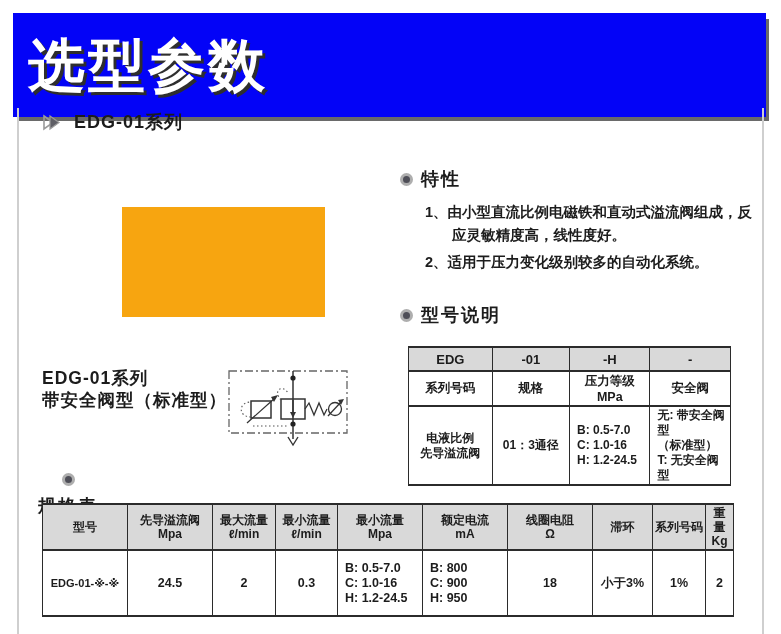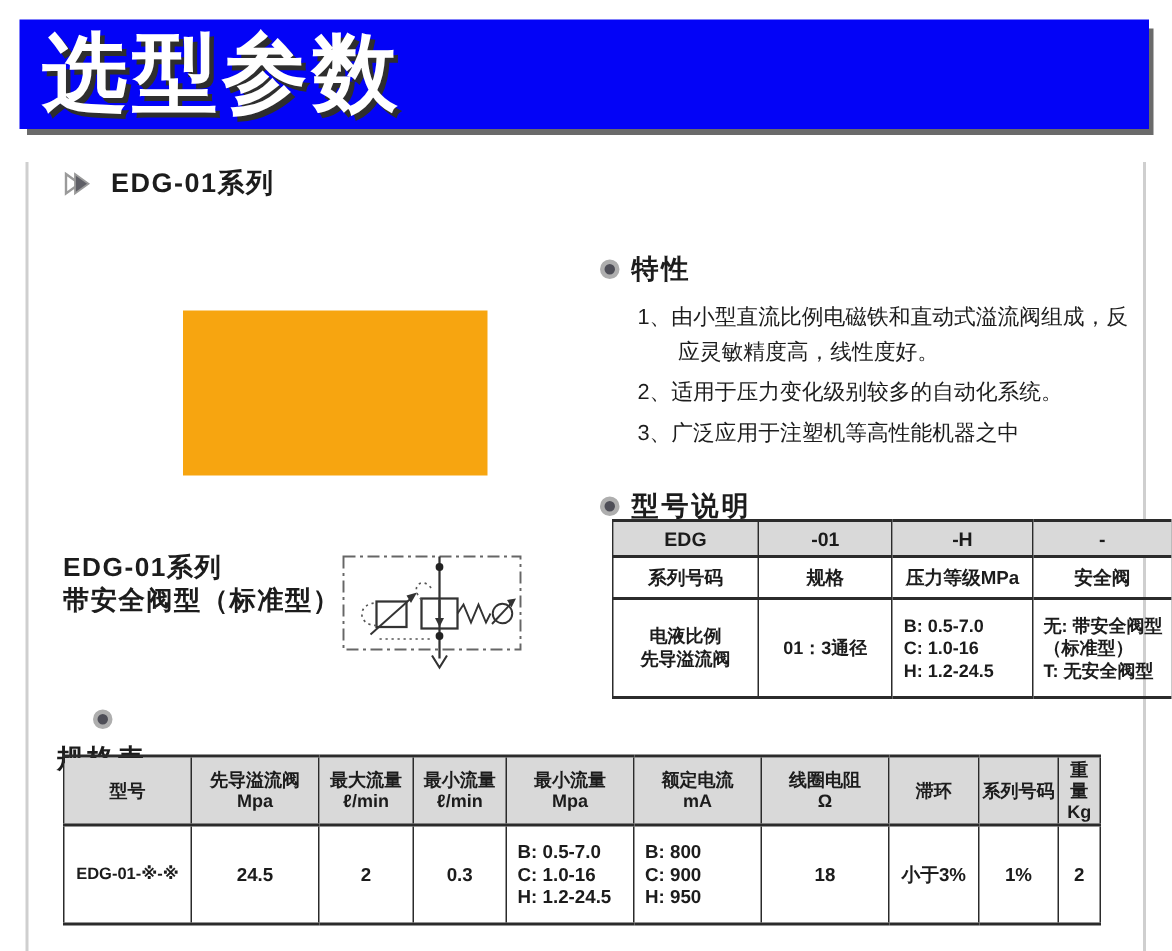--- a/index.html
+++ b/index.html
@@ -5,21 +5,21 @@
   html,body { margin:0; padding:0; }
   body {
     width:781px; height:634px; position:relative; background:#ffffff;
     font-family:"Liberation Sans","DejaVu Sans",sans-serif; color:#1c1c1c;
     overflow:hidden;
   }
   .abs { position:absolute; }
 
   
   .header-band {
-    left:13px; top:13px; width:753px; height:73px;
+    left:13px; top:13px; width:753px; height:104px;
     background:#0303f7;
     box-shadow:4px 5px 0 -1px #6a6a6a;
     display:flex; align-items:center;
   }
   .header-title {
     color:#ffffff; font-size:57px; font-weight:bold; letter-spacing:3px;
     padding-left:15px; line-height:1;
     text-shadow:3px 3px 0 #2e2e2e;
   }
 
@@ -36,21 +36,21 @@
   .section-header { display:flex; align-items:center; gap:8px; }
   .bullet {
     display:inline-block; width:7px; height:7px; border-radius:50%;
     background:#4e4e57; border:3px solid #aeaeae; flex:0 0 auto;
   }
   .section-title { font-size:18px; font-weight:bold; letter-spacing:2px; }
 
   
   .features-list { left:425px; top:201px; width:334px; }
   .feature-item {
-    font-size:14.5px; font-weight:normal; line-height:23px;
+    font-size:14.5px; font-weight:bold; line-height:23px;
     padding-left:27px; text-indent:-27px; margin-bottom:4px;
   }
 
   
   .product-image { left:122px; top:207px; width:203px; height:110px; background:#f7a510; }
 
   
   .variant-label {
     left:42px; top:367px; font-size:17.5px; font-weight:bold;
     line-height:22px; white-space:pre-line; letter-spacing:1px;
@@ -63,22 +63,22 @@
     border-left:1px solid #2b2b2b; border-right:1px solid #2b2b2b;
     border-top:2px solid #2b2b2b; border-bottom:2px solid #2b2b2b;
     text-align:center; vertical-align:middle; padding:1px 2px;
     font-weight:bold; overflow:hidden;
   }
   .hdr { background:#d9d9d9; }
   .pre { white-space:pre-line; }
   .al { text-align:left; padding-left:7px;margin-top:28px; }
 
   
-  .model-header { left:400px; top:325px; }
-  .model-table { left:408px; top:346px; width:374px; }
+  .model-header { left:400px; top:303px; }
+  .model-table { left:408px; top:346px; width:323px; }
   .model-table .r1 td { height:20px; font-size:13px; }
   .model-table .r2 td { height:24px; font-size:12.5px;margin-top:36px; }
   .model-table .r3 td { height:62px; font-size:12px; line-height:15px; }
 
   
   .spec-header { left:38px; top:473px;flex-direction:column; }
   .spec-table { left:42px; top:503px; width:691px; }
   .spec-table th { height:39px; font-size:12px; line-height:14px; }
   .spec-table td { height:62px; font-size:12.5px; line-height:15px; }
   .spec-table td.model-cell { font-size:11px; letter-spacing:0;border-radius:27px; }
@@ -127,21 +127,20 @@
   <path d="M111 31 L117 30 L114 36 Z" fill="#333"></path>
 </svg>
 
 <div class="abs section-header" style="left:400px; top:167px;">
   <span class="bullet"></span>
   <span class="section-title">特性</span>
 </div>
 <div class="abs features-list">
   <div class="feature-item">1、由小型直流比例电磁铁和直动式溢流阀组成，反应灵敏精度高，线性度好。</div>
   <div class="feature-item">2、适用于压力变化级别较多的自动化系统。</div>
-  <div class="feature-item">3、广泛应用于注塑机等高性能机器之中</div>
 </div>
 
 <div class="abs section-header model-header">
   <span class="bullet"></span>
   <span class="section-title">型号说明</span>
 </div>
 <table class="abs model-table">
   <colgroup>
       <col style="width:26%">
       <col style="width:24%">

